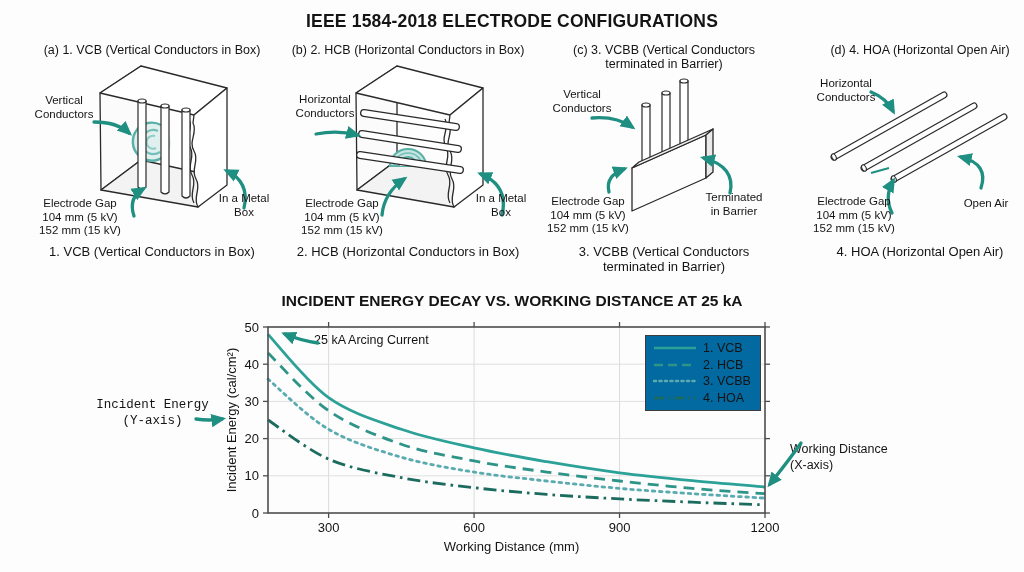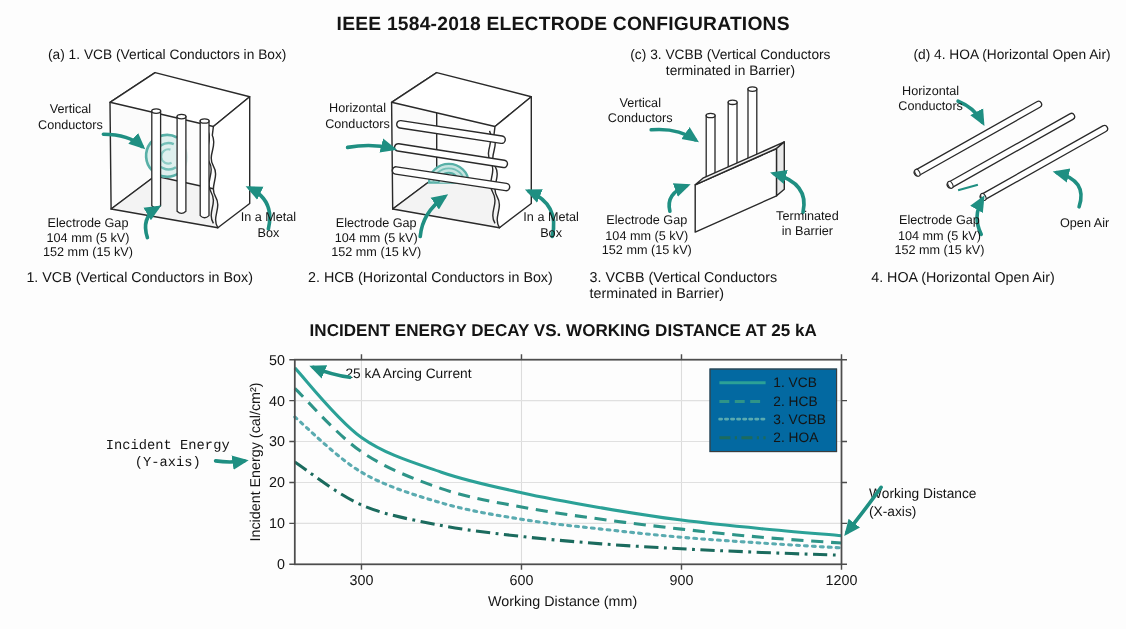--- a/index.html
+++ b/index.html
@@ -7,21 +7,21 @@
          font-family:"Liberation Sans",sans-serif;color:#141414;}
   .main-title{position:absolute;top:11px;left:0;width:100%;text-align:center;
               font-size:17.5px;font-weight:bold;letter-spacing:.2px;}
   .panels-row{position:absolute;top:40px;left:0;width:1024px;height:244px;}
   .panel{position:absolute;top:0;width:256px;height:244px;margin-left:24px;}
   .p-a{left:0}.p-b{left:256px}.p-c{left:512px}.p-d{left:768px}
   .panel-header{position:absolute;top:3px;left:0;width:100%;text-align:center;font-size:12.5px;
                 line-height:1.15;white-space:pre-line;}
   .diagram{position:absolute;top:25px;left:0;}
   .lbl{position:absolute;font-size:11.5px;line-height:1.18;text-align:center;white-space:pre-line;}
-  .panel-caption{position:absolute;top:205px;left:0;width:100%;font-size:13px;
+  .panel-caption{position:absolute;top:205px;left:0;width:100%;text-align:center;font-size:13px;
                  line-height:1.15;white-space:pre-line;}
   .p-a .lbl-con{left:2px;top:54px;width:76px}
   .p-a .lbl-gap{left:0;top:157px;width:112px}
   .p-a .lbl-ctx{left:188px;top:152px;width:64px}
   .p-b .lbl-con{left:0;top:53px;width:90px}
   .p-b .lbl-gap{left:8px;top:157px;width:108px}
   .p-b .lbl-ctx{left:190px;top:152px;width:62px}
   .p-c .lbl-con{left:6px;top:48px;width:80px}
   .p-c .lbl-gap{left:0;top:155px;width:104px}
   .p-c .lbl-ctx{left:152px;top:151px;width:92px}
@@ -93,20 +93,21 @@
 Conductors</div>
       <div class="lbl lbl-gap">Electrode Gap
 104 mm (5 kV)
 152 mm (15 kV)</div>
       <div class="lbl lbl-ctx">In a Metal
 Box</div>
       <div class="panel-caption">1. VCB (Vertical Conductors in Box)</div>
     </section>
 
     <section class="panel p-b">
+      <div class="panel-header">(b) 2. HCB (Horizontal Conductors in Box)</div>
       <svg class="diagram" width="256" height="178" viewBox="0 0 256 178">
         <defs>
             <marker id="ahB" markerWidth="5" markerHeight="5" refX="6.5" refY="5" viewBox="0 0 10 10" orient="auto">
               <path d="M0,1 L9,5 L0,9 Z" fill="#1f8f82"></path>
             </marker>
           </defs>
         <g class="draw" fill="#fff">
           <path d="M76,28 L117,1 L117,95 L77,125 Z" fill="#fbfbfb"></path>
           <path d="M77,125 L117,95 L199,113 L174,142 Z" fill="#f3f3f3"></path>
           <path d="M76,28 L117,1 L203,23 L170,50 Z"></path>
@@ -281,21 +282,21 @@
         <div class="lg-row">
           <svg width="44" height="8">
             <line x1="1" y1="4" x2="43" y2="4" stroke="#5aabb0" stroke-width="2.6" stroke-dasharray="2,3.5" stroke-linecap="round"></line>
           </svg>
           <span>3. VCBB</span>
         </div>
         <div class="lg-row">
           <svg width="44" height="8">
             <line x1="1" y1="4" x2="43" y2="4" stroke="#1b6b5e" stroke-width="2.6" stroke-dasharray="10,4,2,4"></line>
           </svg>
-          <span>2. HOA</span>
+          <span>4. HOA</span>
         </div>
       </div>
 
     <div class="anno anno-arcing">25 kA Arcing Current</div>
     <svg class="arrow-svg" style="left:276px;top:36px" width="44" height="26">
       <defs>
           <marker id="ah1" markerWidth="5" markerHeight="5" refX="6.5" refY="5" viewBox="0 0 10 10" orient="auto">
             <path d="M0,1 L9,5 L0,9 Z" fill="#1f8f82"></path>
           </marker>
         </defs>

